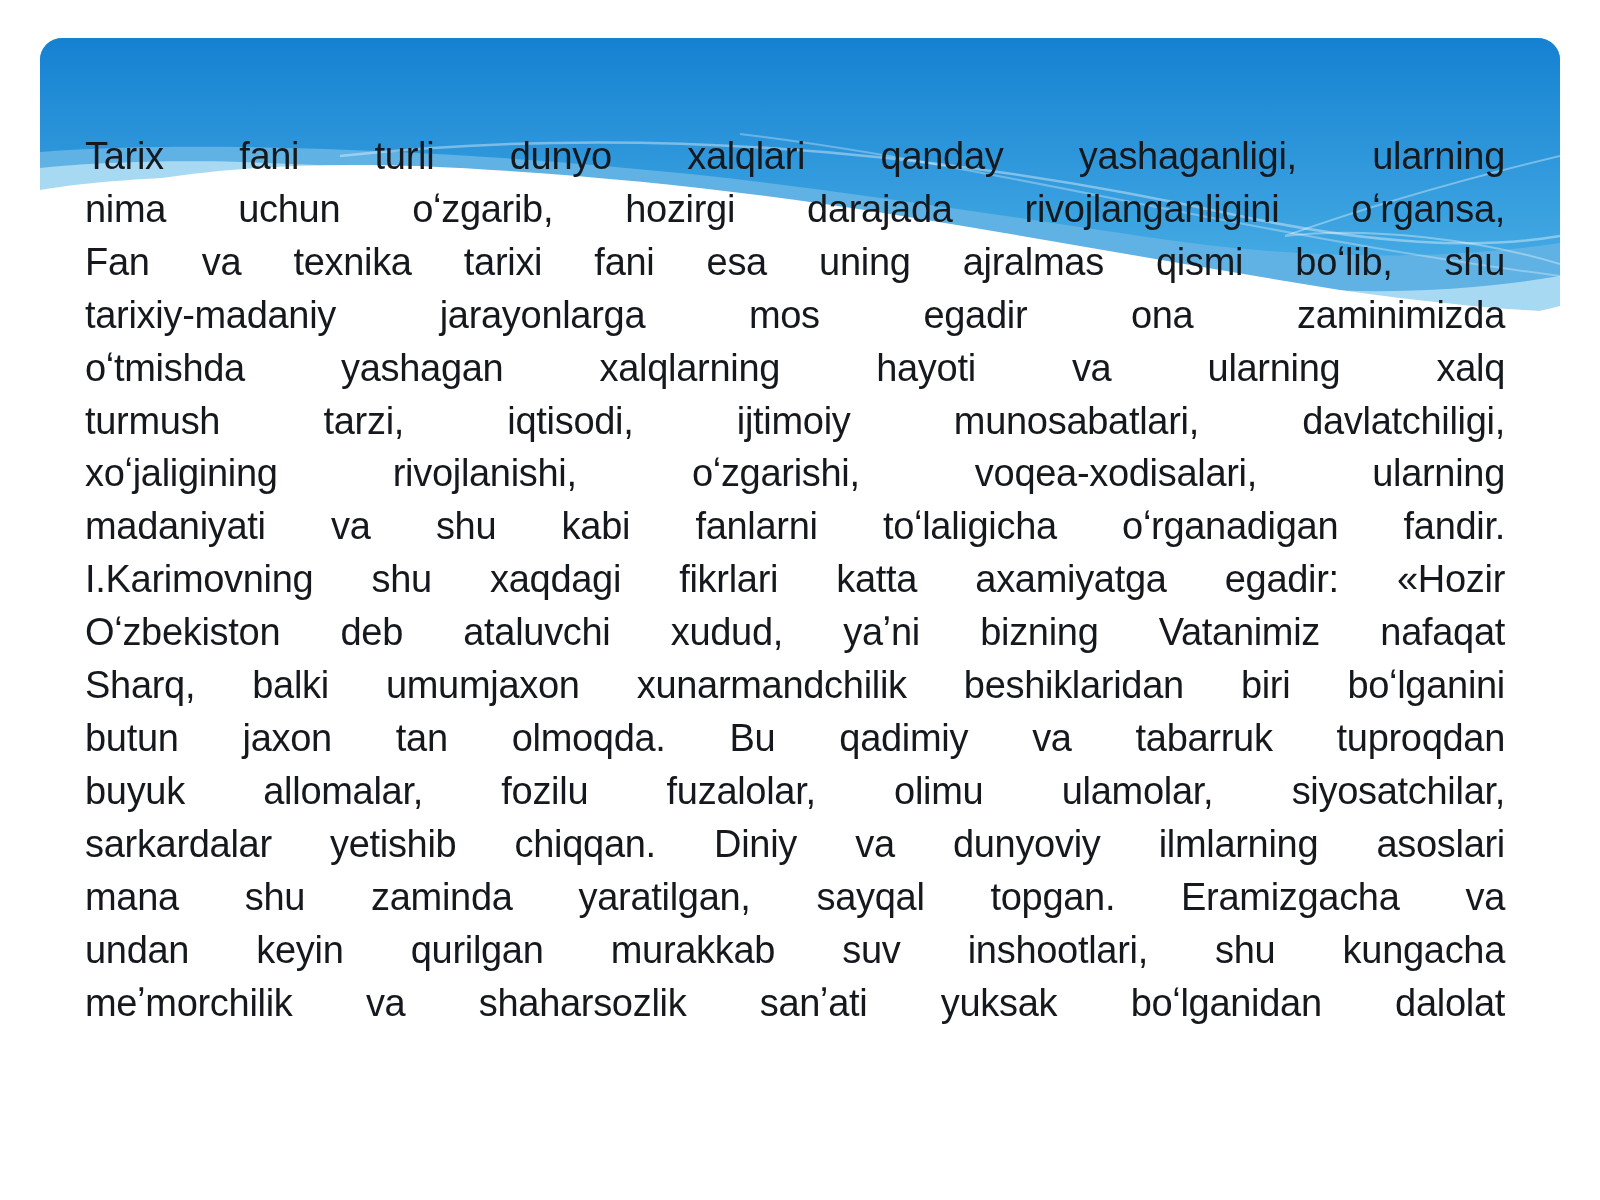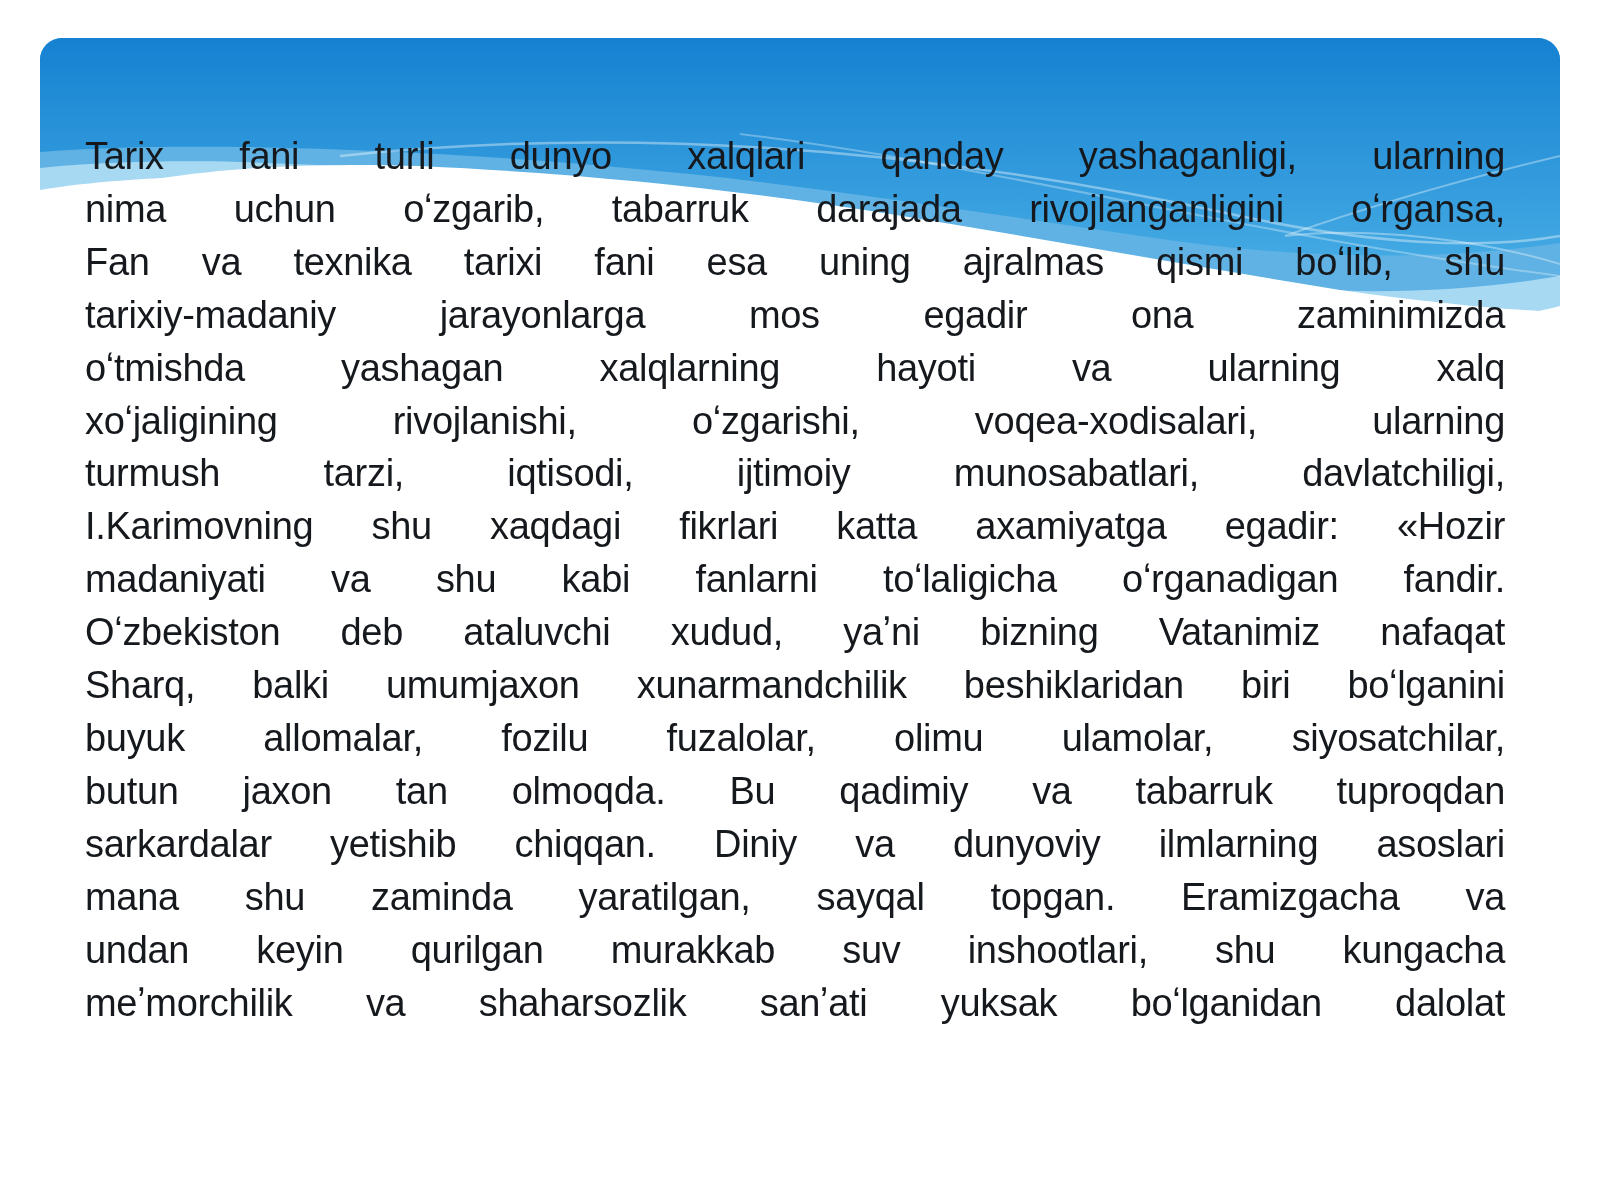--- a/index.html
+++ b/index.html
@@ -67,31 +67,31 @@
 
       <path style="fill:var(--card-bg,#ffffff)" d="M0,162 C150,130 250,124 380,128
                C550,136 700,152 850,176
                C1000,200 1150,228 1300,252
                C1400,266 1470,272 1520,274
                L1520,340 L0,340 Z"></path>
     </svg>
 
     <div class="slide-text">
         <div class="text-line">Tarix fani turli dunyo xalqlari qanday yashaganligi, ularning</div>
-        <div class="text-line">nima uchun oʻzgarib, tabarruk darajada rivojlanganligini oʻrgansa,</div>
+        <div class="text-line">nima uchun oʻzgarib, hozirgi darajada rivojlanganligini oʻrgansa,</div>
         <div class="text-line">Fan va texnika tarixi fani esa uning ajralmas qismi boʻlib, shu</div>
         <div class="text-line">tarixiy-madaniy jarayonlarga mos egadir ona zaminimizda</div>
         <div class="text-line">oʻtmishda yashagan xalqlarning hayoti va ularning xalq</div>
+        <div class="text-line">turmush tarzi, iqtisodi, ijtimoiy munosabatlari, davlatchiligi,</div>
         <div class="text-line">xoʻjaligining rivojlanishi, oʻzgarishi, voqea-xodisalari, ularning</div>
-        <div class="text-line">turmush tarzi, iqtisodi, ijtimoiy munosabatlari, davlatchiligi,</div>
+        <div class="text-line">madaniyati va shu kabi fanlarni toʻlaligicha oʻrganadigan fandir.</div>
         <div class="text-line">I.Karimovning shu xaqdagi fikrlari katta axamiyatga egadir: «Hozir</div>
-        <div class="text-line">madaniyati va shu kabi fanlarni toʻlaligicha oʻrganadigan fandir.</div>
         <div class="text-line">Oʻzbekiston deb ataluvchi xudud, yaʼni bizning Vatanimiz nafaqat</div>
         <div class="text-line">Sharq, balki umumjaxon xunarmandchilik beshiklaridan biri boʻlganini</div>
+        <div class="text-line">butun jaxon tan olmoqda. Bu qadimiy va tabarruk tuproqdan</div>
         <div class="text-line">buyuk allomalar, fozilu fuzalolar, olimu ulamolar, siyosatchilar,</div>
-        <div class="text-line">butun jaxon tan olmoqda. Bu qadimiy va tabarruk tuproqdan</div>
         <div class="text-line">sarkardalar yetishib chiqqan. Diniy va dunyoviy ilmlarning asoslari</div>
         <div class="text-line">mana shu zaminda yaratilgan, sayqal topgan. Eramizgacha va</div>
         <div class="text-line">undan keyin qurilgan murakkab suv inshootlari, shu kungacha</div>
         <div class="text-line">meʼmorchilik va shaharsozlik sanʼati yuksak boʻlganidan dalolat</div>
       </div>
   </div>
 </div>
 
 </body></html>

